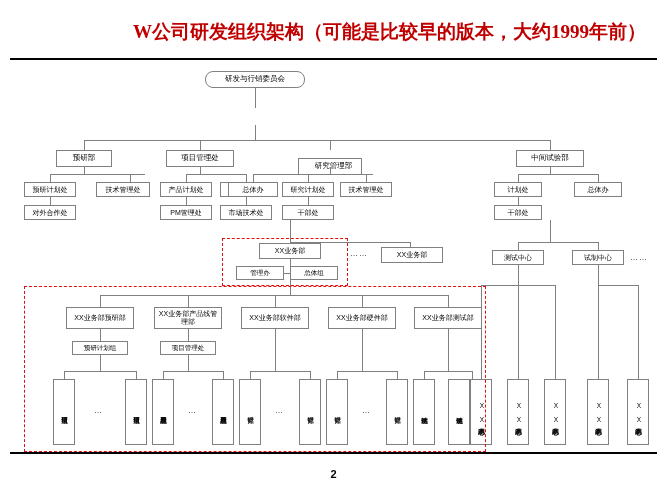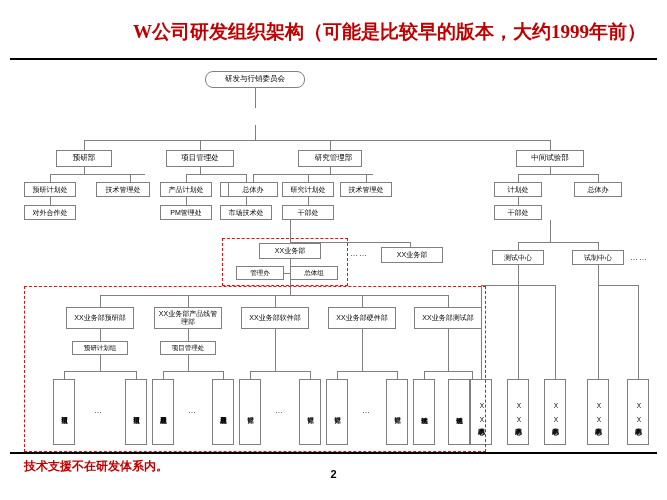--- a/index.html
+++ b/index.html
@@ -96,21 +96,21 @@
   <div class="ln lnv" style="left:255px;top:125px;height:15px;"></div>
 
   <div class="ln lnh" style="left:84px;top:140px;width:466px;"></div>
   <div class="ln lnv" style="left:84px;top:140px;height:10px;"></div>
   <div class="ln lnv" style="left:200px;top:140px;height:10px;"></div>
   <div class="ln lnv" style="left:330px;top:140px;height:10px;"></div>
   <div class="ln lnv" style="left:550px;top:140px;height:10px;"></div>
 
   <div class="node" style="left:56px;top:150px;width:56px;height:17px;">预研部</div>
   <div class="node" style="left:166px;top:150px;width:68px;height:17px;">项目管理处</div>
-  <div class="node" style="left:298px;top:150px;width:64px;height:17px;padding-left:8px;">研究管理部</div>
+  <div class="node" style="left:298px;top:158px;width:64px;height:17px;padding-left:8px;">研究管理部</div>
   <div class="node" style="left:516px;top:150px;width:68px;height:17px;">中间试验部</div>
 
   <div class="ln lnv" style="left:84px;top:167px;height:7px;"></div>
   <div class="ln lnh" style="left:50px;top:174px;width:95px;"></div>
   <div class="ln lnv" style="left:50px;top:174px;height:8px;"></div>
   <div class="ln lnv" style="left:130px;top:174px;height:8px;"></div>
   <div class="node sm" style="left:24px;top:182px;width:52px;height:15px;">预研计划处</div>
   <div class="node sm" style="left:96px;top:182px;width:54px;height:15px;">技术管理处</div>
   <div class="ln lnv" style="left:50px;top:197px;height:8px;"></div>
   <div class="node sm" style="left:24px;top:205px;width:52px;height:15px;">对外合作处</div>
@@ -240,16 +240,15 @@
   <div class="ln lnv" style="left:448px;top:329px;height:42px;"></div>
   <div class="ln lnh" style="left:424px;top:371px;width:48px;"></div>
   <div class="ln lnv" style="left:424px;top:371px;height:8px;"></div>
   <div class="ln lnv" style="left:472px;top:371px;height:8px;"></div>
   <div class="node vert" style="left:413px;top:379px;width:22px;height:66px;">软件测试组</div>
   <div class="node vert" style="left:448px;top:379px;width:22px;height:66px;">硬件测试组</div>
 
   <div class="dash" style="left:24px;top:286px;width:462px;height:166px;"></div>
 
   <div class="rule-bottom"></div>
-  <div class="footnote">技术支援不在研发体系内。</div>
   <div class="pagenum">2</div>
 
 </div>
 
 </body></html>

